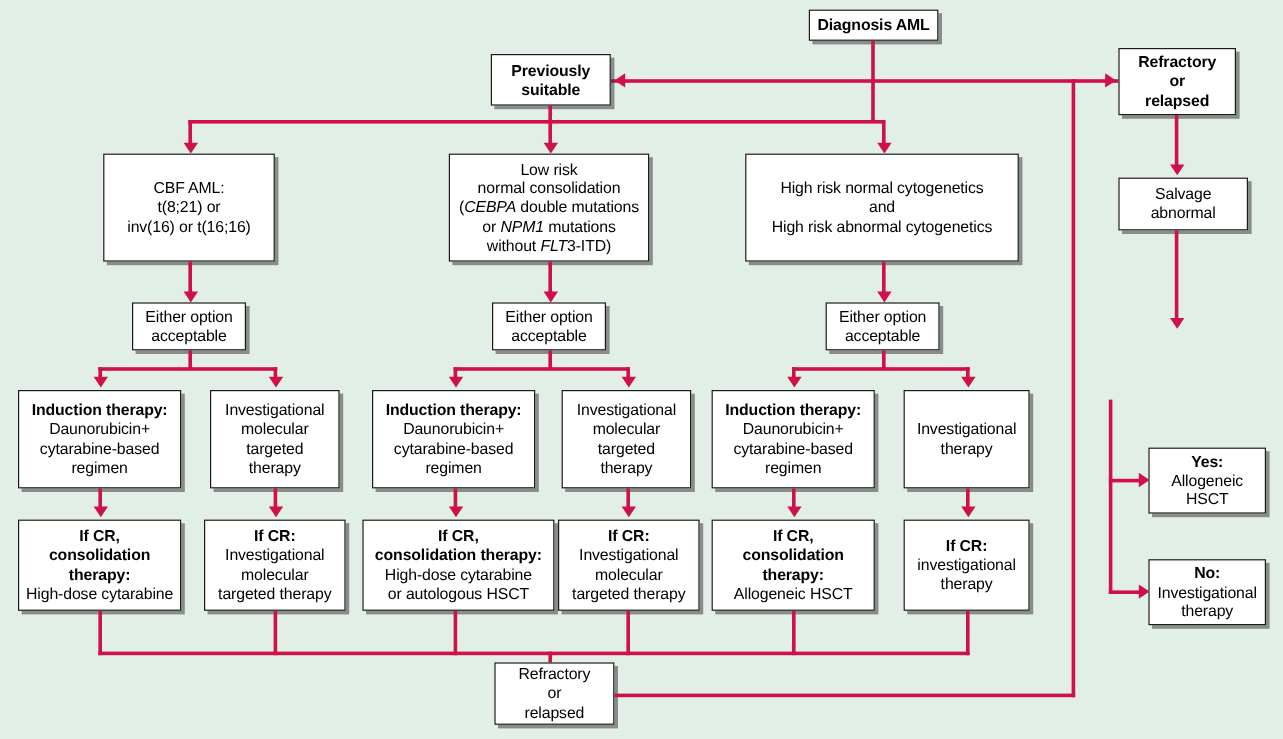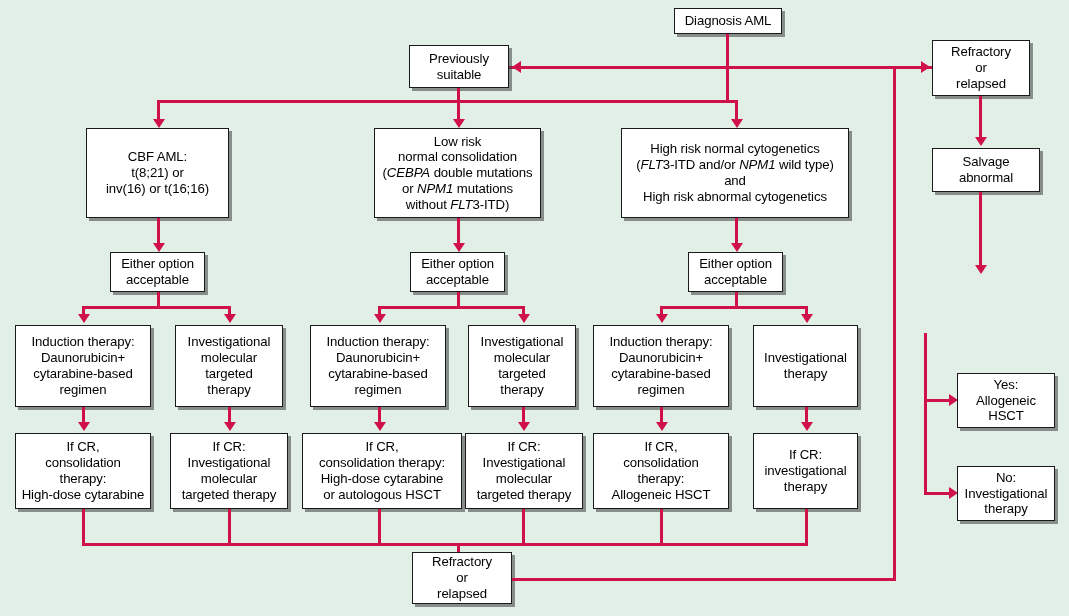--- a/index.html
+++ b/index.html
@@ -21,21 +21,21 @@
     display:flex;flex-direction:column;
     align-items:center;justify-content:center;
     text-align:center;
     color:#000;
     font-size:13.2px;
     line-height:15.8px;
     letter-spacing:-.1px;
     padding:2px 4px;
   }
   .box .ln{display:block;white-space:nowrap;}
-  .b{font-weight:normal;}
+  .b{font-weight:bold;}
   .it{font-style:italic;}
 
   
   .h,.v{position:absolute;background:#cf1049;}
   .h{height:3px;}
   .v{width:3px;}
   .arr{position:absolute;width:0;height:0;}
   .arr-d{border-left:6px solid transparent;border-right:6px solid transparent;border-top:9px solid #cf1049;}
   .arr-r{border-top:6px solid transparent;border-bottom:6px solid transparent;border-left:9px solid #cf1049;}
   .arr-l{border-top:6px solid transparent;border-bottom:6px solid transparent;border-right:9px solid #cf1049;}
@@ -113,21 +113,20 @@
   <div class="box" style="left:374px;top:128px;width:167px;height:90px;">
     <span class="ln">Low risk</span>
     <span class="ln">normal consolidation</span>
     <span class="ln"><span>(</span><span class="it">CEBPA</span><span> double mutations</span></span>
     <span class="ln"><span>or </span><span class="it">NPM1</span><span> mutations</span></span>
     <span class="ln"><span>without </span><span class="it">FLT</span><span>3-ITD)</span></span>
   </div>
 
   <div class="box" style="left:621px;top:128px;width:228px;height:90px;">
     <span class="ln">High risk normal cytogenetics</span>
-    <span class="ln"><span>(</span><span class="it">FLT</span><span>3-ITD and/or </span><span class="it">NPM1</span><span> wild type)</span></span>
     <span class="ln">and</span>
     <span class="ln">High risk abnormal cytogenetics</span>
   </div>
 
   <div class="v" style="left:157px;top:218px;height:28px;"></div>
   <div class="arr arr-d" style="left:153px;top:243px;"></div>
   <div class="box" style="left:110px;top:252px;width:95px;height:40px;">
     <span class="ln">Either option</span>
     <span class="ln">acceptable</span>
   </div>

